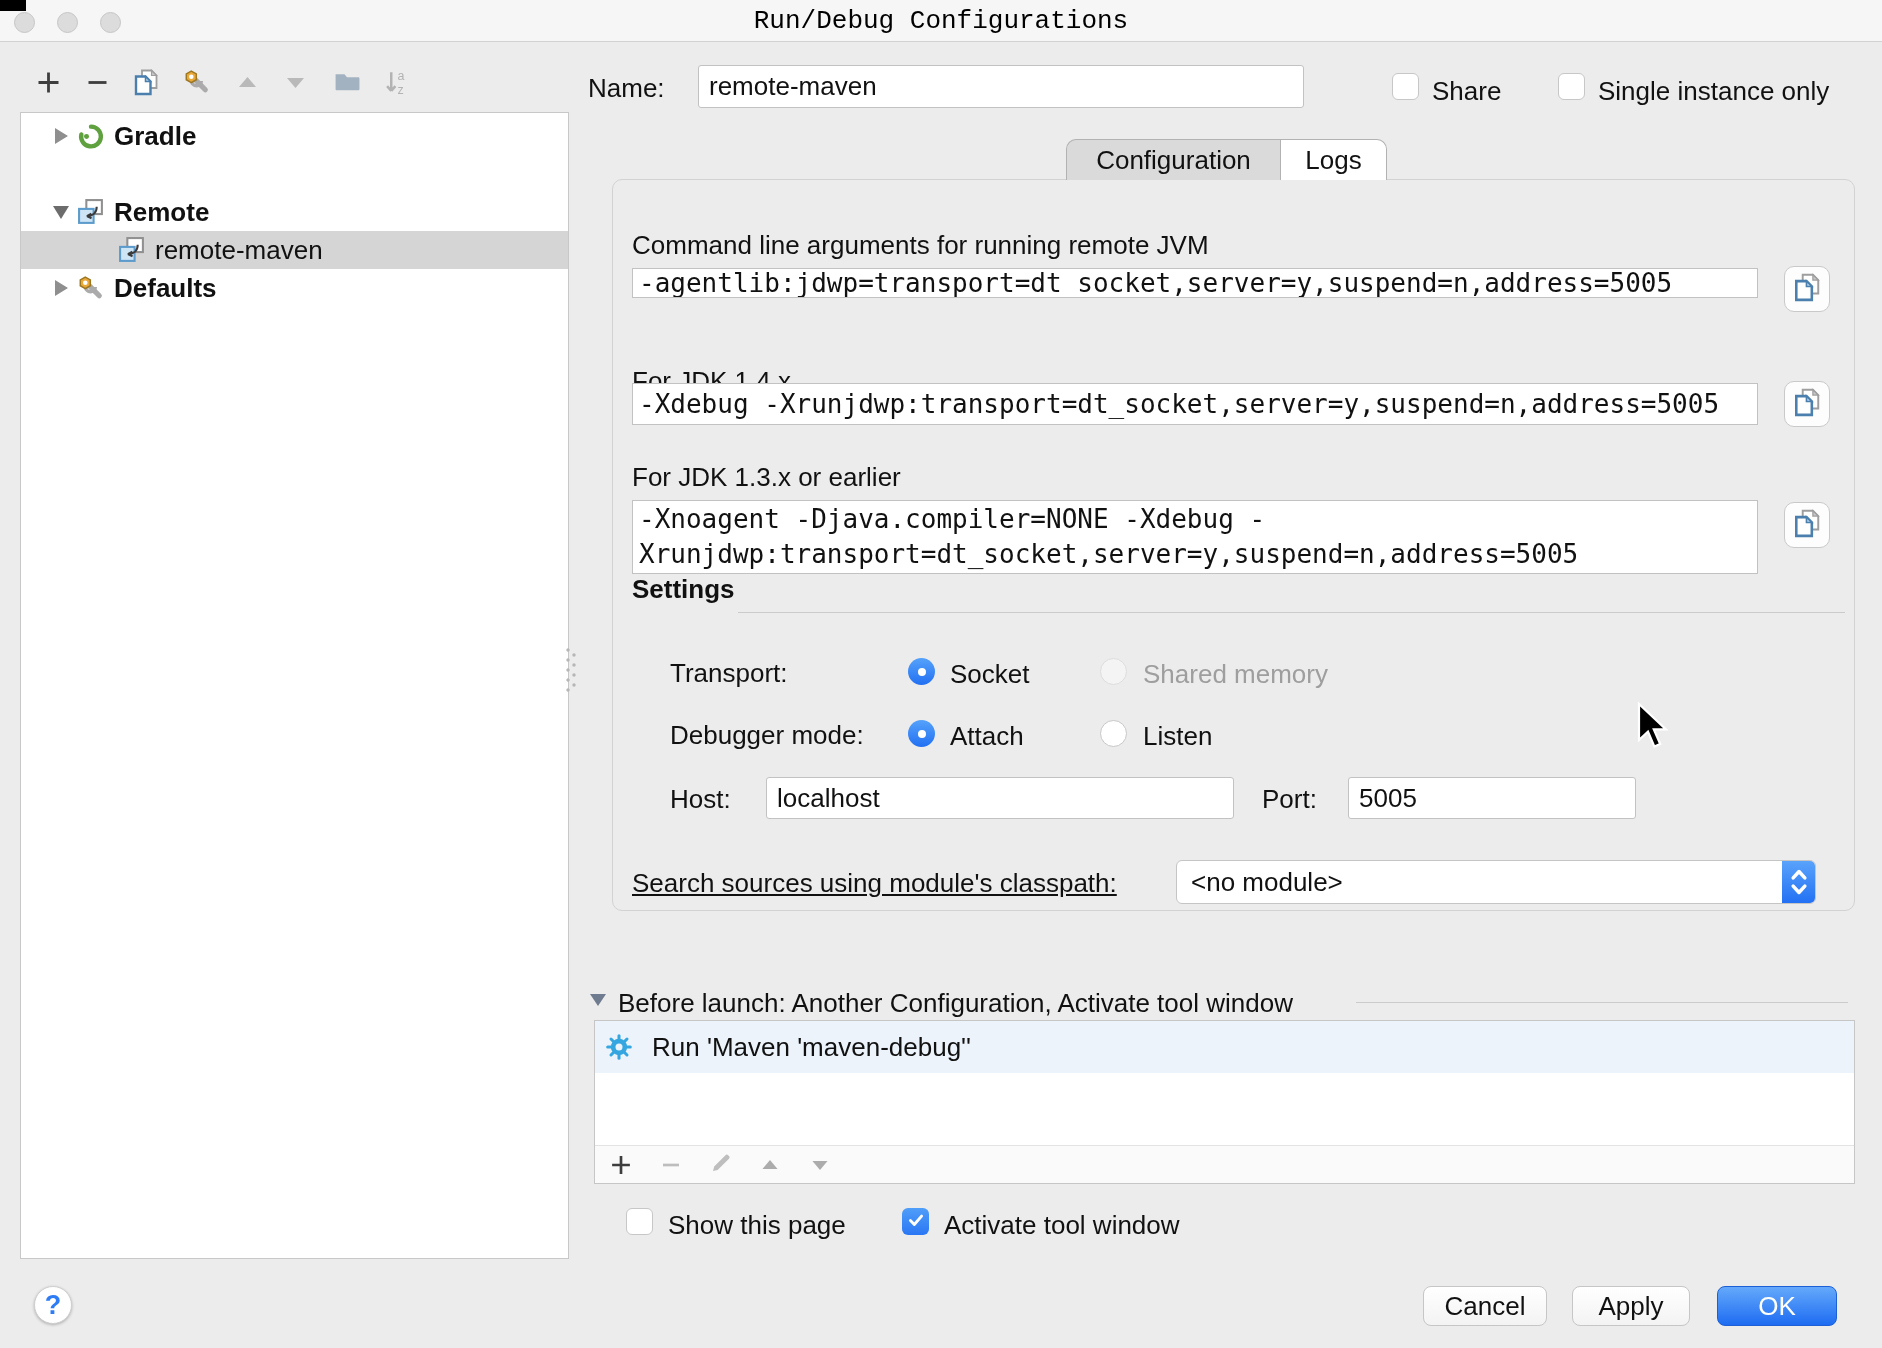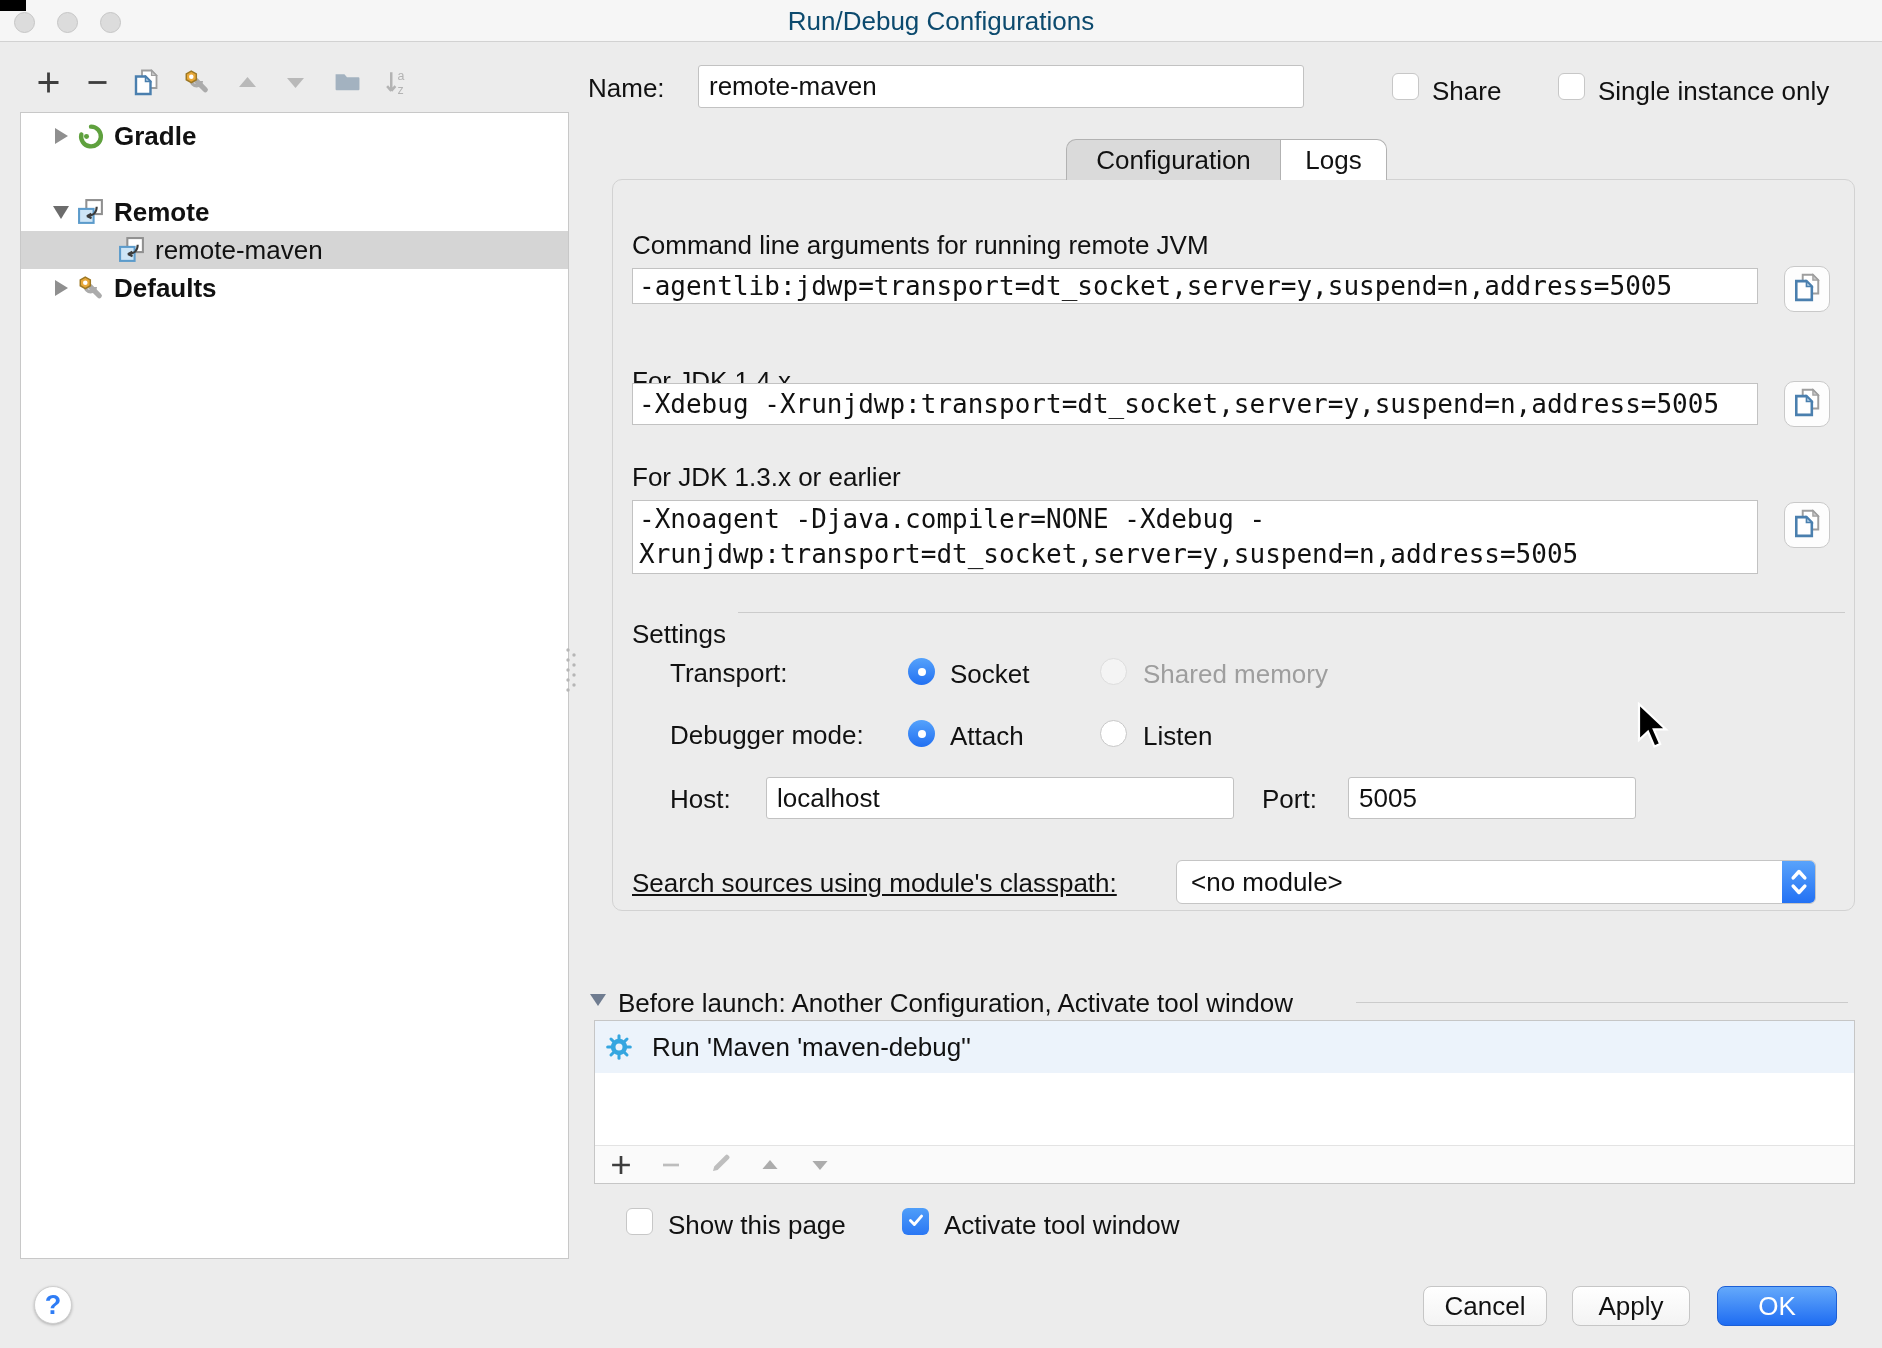--- a/index.html
+++ b/index.html
@@ -2,21 +2,21 @@
 <html><head>
 <meta charset="utf-8">
 <style>
   html,body{margin:0;padding:0;}
   body{font-family:"Liberation Sans",sans-serif;background:#ececec;}
   #app{position:relative;width:1882px;height:1348px;background:#ececec;overflow:hidden;}
 
   
   .titlebar{position:absolute;left:0;top:0;width:1882px;height:41px;background:#f6f6f6;border-bottom:1px solid #d2d2d2;}
   .tl{position:absolute;top:12px;width:21px;height:21px;border-radius:50%;background:#dcdcdc;border:1px solid #c6c6c6;box-sizing:border-box;}
-  .win-title{position:absolute;top:6px;left:0;width:100%;text-align:center;font-size:26px;color:#0c4a6e;}
+  .win-title{position:absolute;top:6px;left:0;width:100%;text-align:center;font-size:26px;color:#000000;font-family:Liberation Mono, monospace;}
   .corner-artifact{position:absolute;left:0;top:0;width:26px;height:11px;background:#000;}
 
   
   .sbicon{position:absolute;top:70px;width:28px;height:28px;display:flex;align-items:center;justify-content:center;}
 
   
   .tree{position:absolute;left:20px;top:112px;width:549px;height:1147px;background:#fff;border:1px solid #c8c8c8;box-sizing:border-box;}
   .tree-row{position:absolute;left:0;width:100%;height:38px;display:flex;align-items:center;box-sizing:border-box;}
   .tree-row.selected{background:#d5d5d5;}
   .chev{width:20px;display:flex;justify-content:center;margin-left:30px;margin-right:6px;flex:0 0 auto;}
@@ -211,21 +211,21 @@
 
   <div class="tab active" style="left:1066px;width:214px;">
       <span>Configuration</span>
     </div>
   <div class="tab inactive" style="left:1280px;width:107px;">
       <span>Logs</span>
     </div>
   <div class="panel"></div>
 
   <div class="lbl" style="left:632px;top:230px;">Command line arguments for running remote JVM</div>
-  <input class="tf mono" style="left: 632px; top: 268px; width: 1126px; height: 36px; border-radius: 0px;" value="-agentlib:jdwp=transport=dt_socket,server=y,suspend=n,address=5005">
+  <input class="tf mono" style="left: 632px; top: 268px; width: 1126px; height: 30px; border-radius: 0px;" value="-agentlib:jdwp=transport=dt_socket,server=y,suspend=n,address=5005">
   <div class="copybtn" style="left:1784px;top:266px;">
     <span><svg width="30" height="30" viewBox="0 0 28 28">
           <path d="M10 2.5 h9.5 l5 5 V20 H10z" fill="#fff" stroke="#9e9e9e" stroke-width="1.8"></path>
           <path d="M19.5 2.5 v5 h5z" fill="#c9c9c9" stroke="#9e9e9e" stroke-width="1.2"></path>
           <path d="M4 8.5 h9.5 l5 5 V26 H4z" fill="#fff" stroke="#4a7fae" stroke-width="2.4"></path>
           <path d="M13.5 8.5 v5 h5z" fill="#bcd6ea" stroke="#4a7fae" stroke-width="1.5"></path>
         </svg></span>
   </div>
 
   <div class="lbl" style="left:632px;top:366px;text-align:center;">For JDK 1.4.x</div>
@@ -243,21 +243,21 @@
   <div class="monobox" style="left:632px;top:500px;width:1126px;height:74px;">-Xnoagent -Djava.compiler=NONE -Xdebug -Xrunjdwp:transport=dt_socket,server=y,suspend=n,address=5005</div>
   <div class="copybtn" style="left:1784px;top:502px;">
     <span><svg width="30" height="30" viewBox="0 0 28 28">
           <path d="M10 2.5 h9.5 l5 5 V20 H10z" fill="#fff" stroke="#9e9e9e" stroke-width="1.8"></path>
           <path d="M19.5 2.5 v5 h5z" fill="#c9c9c9" stroke="#9e9e9e" stroke-width="1.2"></path>
           <path d="M4 8.5 h9.5 l5 5 V26 H4z" fill="#fff" stroke="#4a7fae" stroke-width="2.4"></path>
           <path d="M13.5 8.5 v5 h5z" fill="#bcd6ea" stroke="#4a7fae" stroke-width="1.5"></path>
         </svg></span>
   </div>
 
-  <div class="lbl" style="left:632px;top:619px;">Settings</div>
+  <div class="lbl" style="left:632px;top:574px;font-weight:bold;">Settings</div>
   <div class="sepline" style="left:738px;top:612px;width:1107px;"></div>
 
   <div class="lbl" style="left:670px;top:658px;">Transport:</div>
   <div class="radio checked" style="left:908px;top:658px;"></div>
   <div class="lbl" style="left:950px;top:659px;">Socket</div>
   <div class="radio disabled" style="left:1100px;top:658px;"></div>
   <div class="lbl dim" style="left:1143px;top:659px;">Shared memory</div>
 
   <div class="lbl" style="left:670px;top:720px;">Debugger mode:</div>
   <div class="radio checked" style="left:908px;top:720px;"></div>

